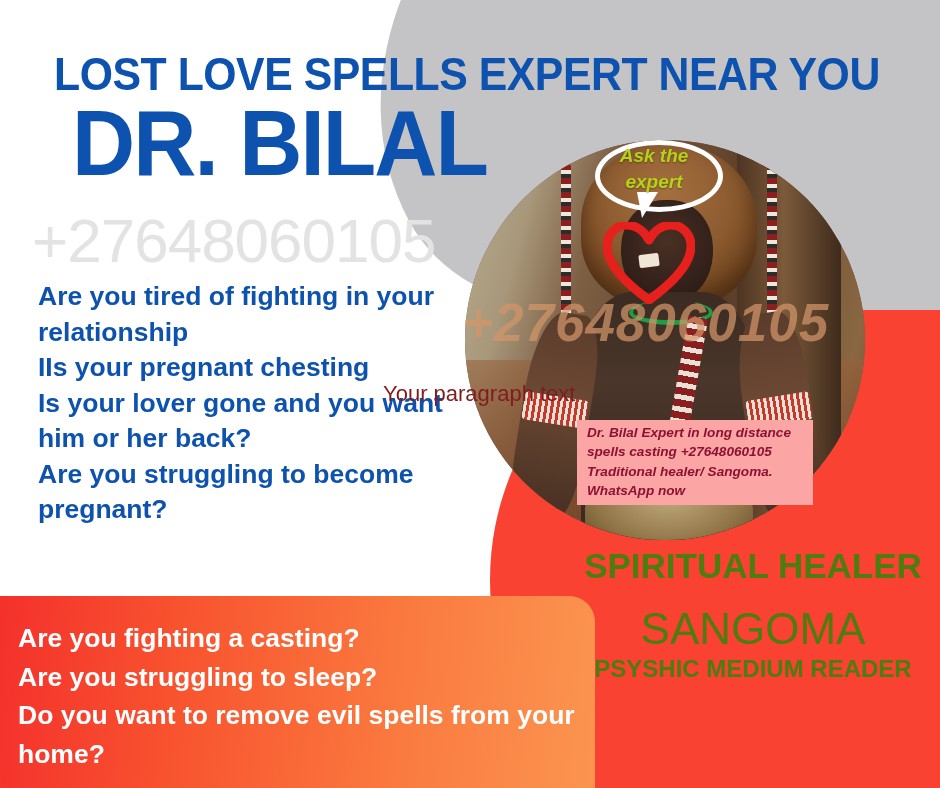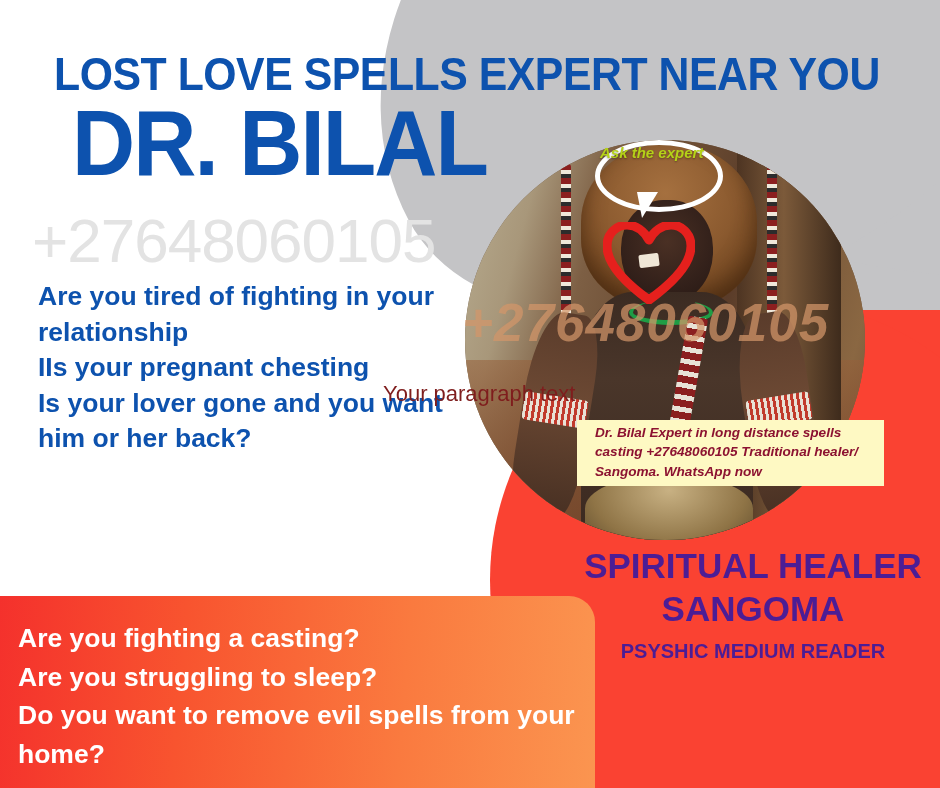--- a/index.html
+++ b/index.html
@@ -248,23 +248,23 @@
     border-left: 5px solid transparent;
     border-right: 16px solid transparent;
     border-top: 26px solid #ffffff;
     z-index: 6;
   }
   .bubble-text {
     position: absolute;
     left: 600px;
     top: 143px;
     width: 108px;
-    text-align: left;
+    text-align: center;
     color: #b5d218;
-    font-size: 15px;
+    font-size: 19px;
     font-weight: 700;
     font-style: italic;
     line-height: 1.35;
     z-index: 8;
     text-shadow: 0 1px 2px rgba(0,0,0,0.35);
   }
 
   
   .heart-svg {
     position: absolute;
@@ -285,23 +285,23 @@
     color: rgba(210,150,105,0.72);
     white-space: nowrap;
     z-index: 8;
   }
 
   
   .caption {
     position: absolute;
     left: 577px;
     top: 420px;
-    width: 307px;
-    padding: 3px 6px 5px 18px;
-    background: #fef9c3;
+    width: 236px;
+    padding: 3px 6px 5px 10px;
+    background: #fca5a5;
     color: #8c1231;
     font-size: 13.6px;
     font-weight: 700;
     font-style: italic;
     line-height: 1.42;
     z-index: 9;
     box-sizing: border-box;
   }
 
   
@@ -328,26 +328,26 @@
   }
   .orange-card-text p { margin: 0; }
 
   
   .services {
     position: absolute;
     left: 566px;
     top: 545px;
     width: 374px;
     text-align: center;
-    color: #4c1d95;
+    color: #4d7c0f;
     z-index: 11;
   }
   .services .s1 { font-size: 35px; font-weight: 700; line-height: 1.18; }
-  .services .s2 { font-size: 35px; font-weight: 700; line-height: 1.18; margin-top: 2px;}
-  .services .s3 { font-size: 20px; font-weight: 700; line-height: 1.18; margin-top: 10px;}
+  .services .s2 { font-size: 44px; font-weight: 400; line-height: 1.18; margin-top: 17px;}
+  .services .s3 { font-size: 24px; font-weight: 700; line-height: 1.18; }
   .services .s4 { font-size: 35px; font-weight: 700; line-height: 1.18; margin-top: 8px;}
 </style>
 </head>
 <body>
 
 <div id="poster">
 
   <div class="gray-fill-right"></div>
   <div class="gray-blob-2"></div>
   <div class="gray-blob"></div>
@@ -357,20 +357,21 @@
   <div class="red-blob"></div>
 
   <div class="headline">LOST LOVE SPELLS EXPERT NEAR YOU</div>
   <div class="brandname">DR. BILAL</div>
   <div class="phone-ghost">+27648060105</div>
 
   <div class="q-list">
     <p>Are you tired of fighting in your relationship</p>
     <p>IIs your pregnant chesting</p>
     <p>Is your lover gone and you want him or her back?</p>
+    <p>Are you struggling to become pregnant?</p>
   </div>
 
   <div class="photo">
     <div class="bg-wall"></div>
     <div class="ground"></div>
     <div class="doorframe"></div>
     <div class="strand-l"></div>
     <div class="strand-r"></div>
     <div class="headdress"></div>
     <div class="face"></div>

